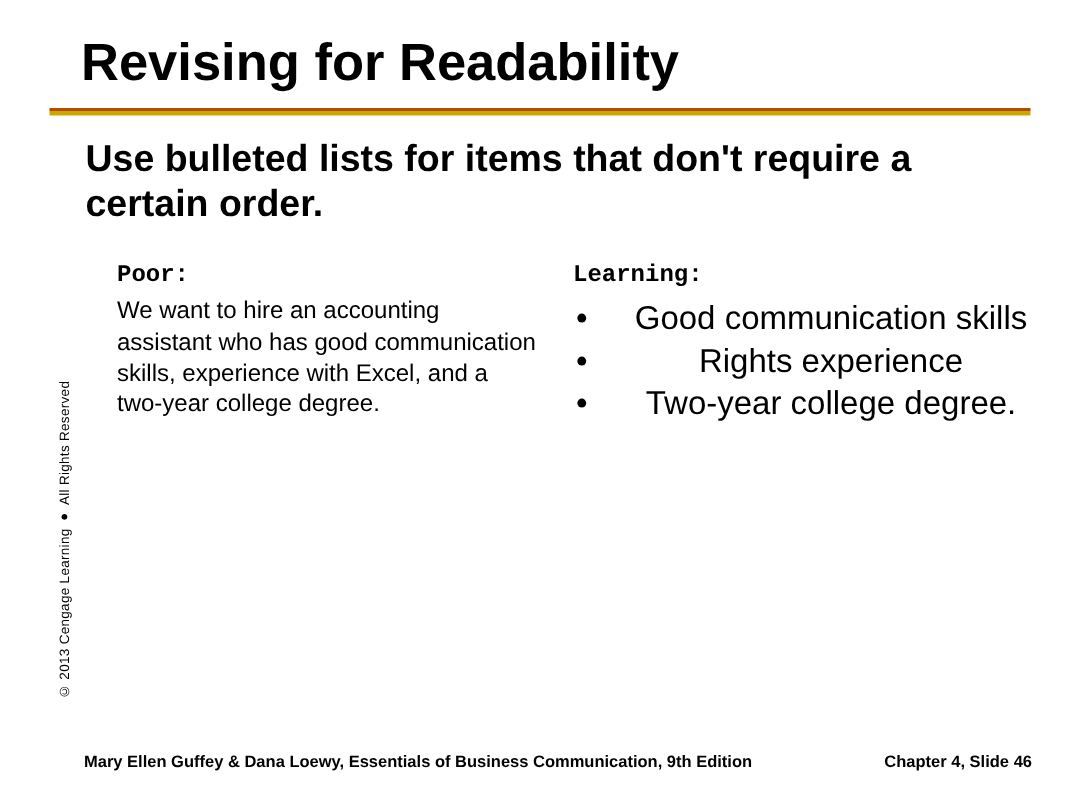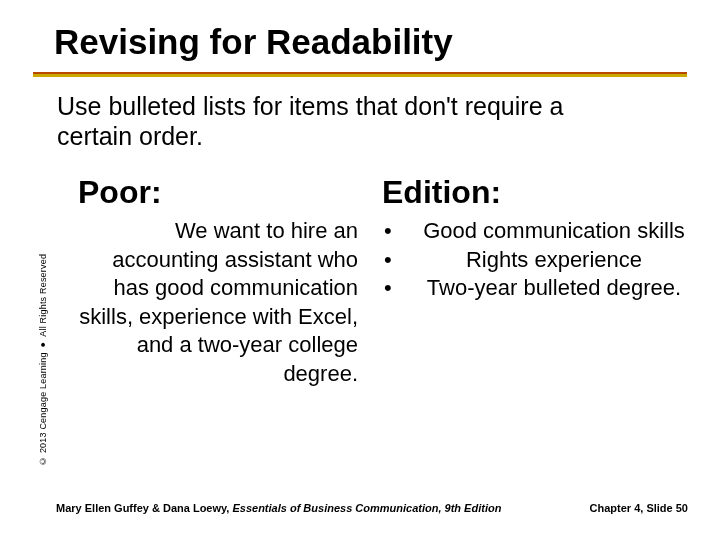--- a/index.html
+++ b/index.html
@@ -1,71 +1,71 @@
 <!DOCTYPE html>
 <html><head>
 <meta charset="utf-8">
 <style>
   * { margin: 0; padding: 0; box-sizing: border-box; }
   html, body { width: 720px; height: 540px; font-family: Arial, Helvetica, sans-serif; background: #fff; }
   .slide { width: 720px; height: 540px; position: relative; background: #fff; }
   .title { position: absolute; left: 54px; top: 22px; font-size: 35px; font-weight: bold; color: #000; }
   .accent-bar { position: absolute; left: 33px; top: 72px; width: 654px; height: 5px; border-top: 2px solid #b84a00; border-bottom: 3px solid #caa800; }
-  .subtitle { position: absolute; left: 57px; top: 92px; width: 560px; font-size: 25px; font-weight: normal; color: #000; line-height: 1.18; }
+  .subtitle { position: absolute; left: 57px; top: 92px; width: 560px; font-size: 25px; font-weight: bold; color: #000; line-height: 1.18; }
   .col-left { position: absolute; left: 78px; top: 174px; width: 280px; }
   .col-right { position: absolute; left: 382px; top: 174px; width: 310px; }
-  .col-head { font-size: 32px; font-weight: bold; margin-bottom: 6px; }
-  .body-text { font-size: 22px; line-height: 1.3; text-align: right; }
+  .col-head { font-size: 16px; font-weight: bold; margin-bottom: 6px; font-family: Liberation Mono, monospace; }
+  .body-text { font-size: 16px; line-height: 1.3; }
   .bul-list { margin-top: 2px; }
   .bul-row { display: flex; align-items: baseline; font-size: 22px; line-height: 1.3; }
   .bul-mark { width: 20px; padding-left: 2px; }
   .bul-txt { flex: 1; padding-left: 14px; text-align: center; }
   .side-copy { position: absolute; left: 38px; top: 206px; width: 12px; height: 260px; font-size: 9px; color: #000; writing-mode: vertical-rl; text-orientation: mixed; transform: rotate(180deg); letter-spacing: 0.2px; }
   .side-copy .dot { padding: 0 2px; }
   .footer { position: absolute; left: 56px; bottom: 26px; width: 632px; display: flex; justify-content: space-between; font-size: 11px; font-weight: bold; color: #000; }
-  .footer .book-title { font-style: italic; font-weight: bold; text-align: right; }
+  .footer .book-title { font-weight: bold; text-align: right; }
 </style>
 </head>
 <body>
 
 <div class="slide">
 
   <div class="title">Revising for Readability</div>
   <div class="accent-bar"></div>
   <div class="subtitle">Use bulleted lists for items that don't require a certain order.</div>
 
   <div class="col-left">
     <div class="col-head">Poor:</div>
     <div class="body-text">We want to hire an accounting assistant who has good communication skills, experience with Excel, and a two-year college degree.</div>
   </div>
 
   <div class="col-right">
-    <div class="col-head">Edition:</div>
+    <div class="col-head">Learning:</div>
     <div class="bul-list">
       <div class="bul-row">
         <span class="bul-mark">•</span>
         <span class="bul-txt">Good communication skills</span>
       </div>
       <div class="bul-row">
         <span class="bul-mark">•</span>
         <span class="bul-txt">Rights experience</span>
       </div>
       <div class="bul-row">
         <span class="bul-mark">•</span>
-        <span class="bul-txt">Two-year bulleted degree.</span>
+        <span class="bul-txt">Two-year college degree.</span>
       </div>
     </div>
   </div>
 
   <div class="side-copy">
     <span>© 2013 Cengage Learning</span>
     <span class="dot">●</span>
     <span>All Rights Reserved</span>
   </div>
 
   <div class="footer">
     <span>
       <span>Mary Ellen Guffey &amp; Dana Loewy, </span><span class="book-title">Essentials of Business Communication, 9th Edition</span>
     </span>
-    <span>Chapter 4, Slide 50</span>
+    <span>Chapter 4, Slide 46</span>
   </div>
 
 </div>
 
 </body></html>

